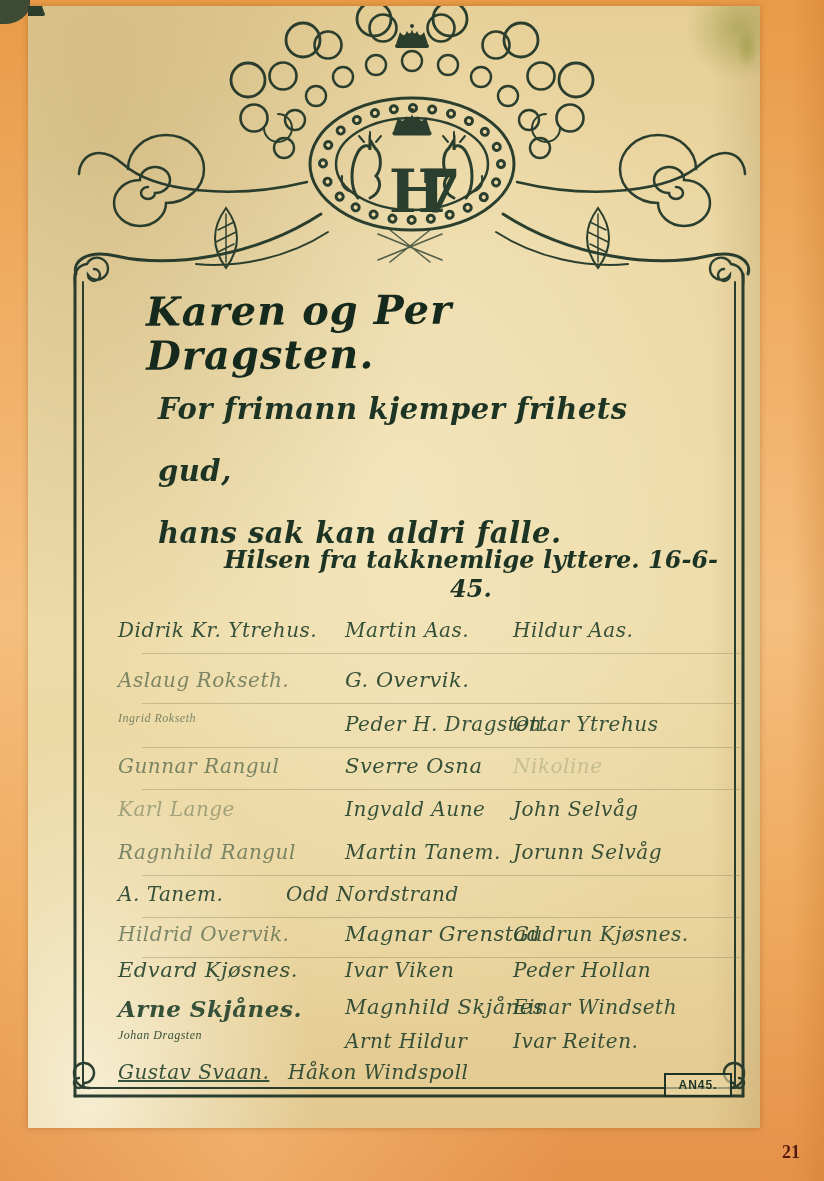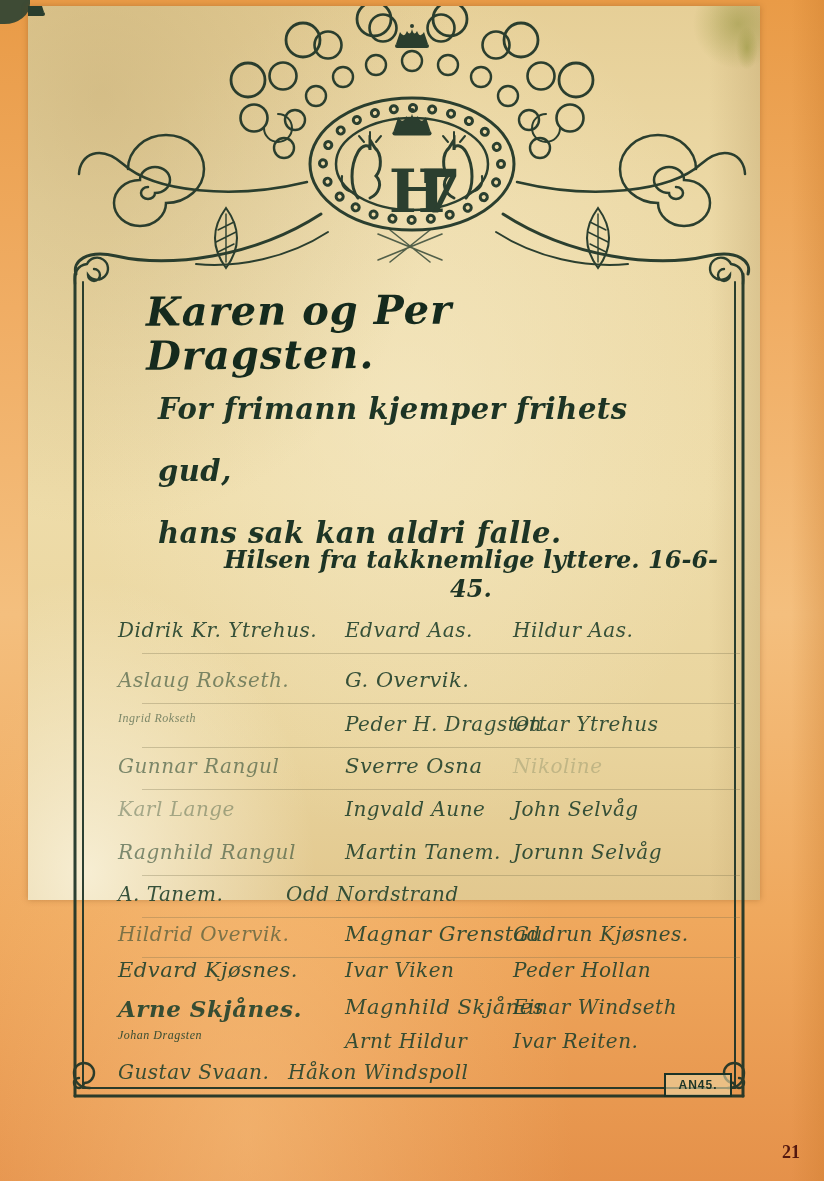--- a/index.html
+++ b/index.html
@@ -7,21 +7,21 @@
     width:824px;height:1181px;position:relative;overflow:hidden;
     font-family:"DejaVu Serif", serif;
     background:
       radial-gradient(ellipse at 30% 96%, rgba(252,206,142,.45), transparent 40%),
       linear-gradient(to left, rgba(198,118,38,.30), transparent 4%),
       linear-gradient(180deg,#e99b47 0%,#f0ad64 26%,#f4bf7e 52%,#efa85d 78%,#e5914a 100%);
   }
   .corner-blob{position:absolute;left:0;top:0;width:30px;height:24px;background:#2b4233;
     border-radius:0 0 85% 0;opacity:.9;}
   .paper{
-    position:absolute;left:28px;top:6px;width:732px;height:894px;
+    position:absolute;left:28px;top:6px;width:732px;height:1122px;
     background:
       radial-gradient(circle at 97% 2%, rgba(148,148,62,.55), transparent 4%),
       radial-gradient(ellipse at 8% 97%, rgba(250,244,222,.85), transparent 24%),
       radial-gradient(ellipse at 10% 10%, rgba(182,156,100,.40), transparent 38%),
       radial-gradient(ellipse at 52% 45%, rgba(248,238,206,.50), transparent 62%),
       linear-gradient(to left, rgba(178,148,92,.30), transparent 7%),
       linear-gradient(180deg,#e6cf97 0%,#ecd9a6 22%,#eedca9 55%,#e9d49d 82%,#e2c88f 100%);
     box-shadow:0 0 6px rgba(120,70,20,.35);
   }
   svg.frame{position:absolute;left:0;top:0;}
@@ -35,21 +35,21 @@
   .dedication{position:absolute;left:178px;top:540px;width:530px;text-align:center;
     font:italic 700 24px/1.2 "DejaVu Serif", serif;color:#1d3425;}
   .sig-row{position:absolute;left:90px;right:14px;height:40px;display:flex;align-items:flex-start;}
   .sig-row.ruled::after{content:"";position:absolute;left:24px;right:6px;bottom:2px;
     border-bottom:1px solid rgba(112,106,72,.30);}
   .sig{font:italic 20px/1.4 "DejaVu Serif", serif;color:#27452f;white-space:nowrap;
     letter-spacing:.5px;opacity:.92;}
   .c1{width:227px;flex:none;}
   .c2{width:168px;flex:none;}
   .c3{flex:1;}
-  .w-narrow{width:170px;}
+  .w-narrow{width:170px;text-decoration:underline;}
   .pencil{opacity:.58;}
   .dim{opacity:.38;}
   .faint{opacity:.20;}
   .lg{font-size:23px;font-weight:700;}
   .md{font-size:21px;}
   .sm{font-size:12px;font-family:Liberation Serif, serif;}
   .plate{
     position:absolute;left:636px;top:1067px;width:64px;height:20px;
     border:2px solid #1c3326;display:flex;align-items:center;justify-content:center;
     font:700 12px/1 "Liberation Sans", sans-serif;color:#1c3326;letter-spacing:1px;
@@ -158,21 +158,21 @@
 
   <div class="motto">
     <div>For frimann kjemper frihets gud,</div>
     <div>hans sak kan aldri falle.</div>
   </div>
 
   <div class="dedication">Hilsen fra takknemlige lyttere. 16-6-45.</div>
 
   <div class="sig-row ruled" style="top:610px">
     <span class="sig c1">Didrik Kr. Ytrehus.</span>
-    <span class="sig c2">Edvard Aas.</span>
+    <span class="sig c2">Martin Aas.</span>
     <span class="sig c3">Hildur Aas.</span>
   </div>
   <div class="sig-row ruled" style="top:660px">
     <span class="sig c1 pencil">Aslaug Rokseth.</span>
     <span class="sig c2 md">G. Overvik.</span>
   </div>
   <div class="sig-row ruled" style="top:704px">
     <span class="sig c1 pencil sm">Ingrid Rokseth</span>
     <span class="sig c2">Peder H. Dragsten.</span>
     <span class="sig c3">Ottar Ytrehus</span>

